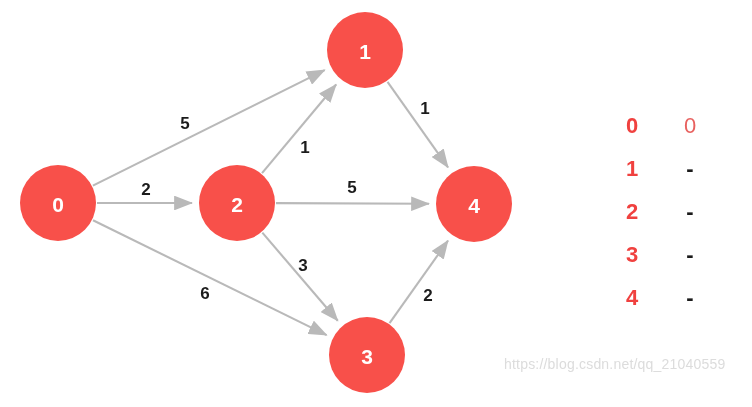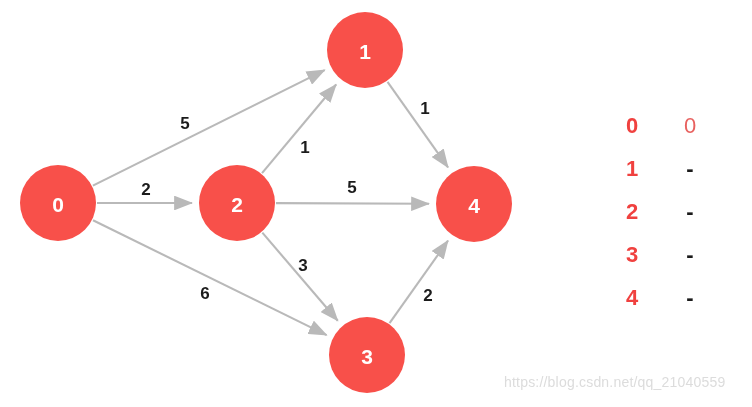--- a/index.html
+++ b/index.html
@@ -77,21 +77,21 @@
     color: #e8615f;
     font-weight: normal;
   }
   .dist-val.is-dash {
     color: #1b1b1b;
     font-weight: bold;
   }
   .watermark {
     position: absolute;
     left: 504px;
-    top: 374px;
+    top: 356px;
     color: #dcdcdc;
     font-family: "Liberation Sans", sans-serif;
     font-size: 14px;
     letter-spacing: 0.2px;
     white-space: nowrap;
     user-select: none;
   }
 </style>
 </head>
 <body>

